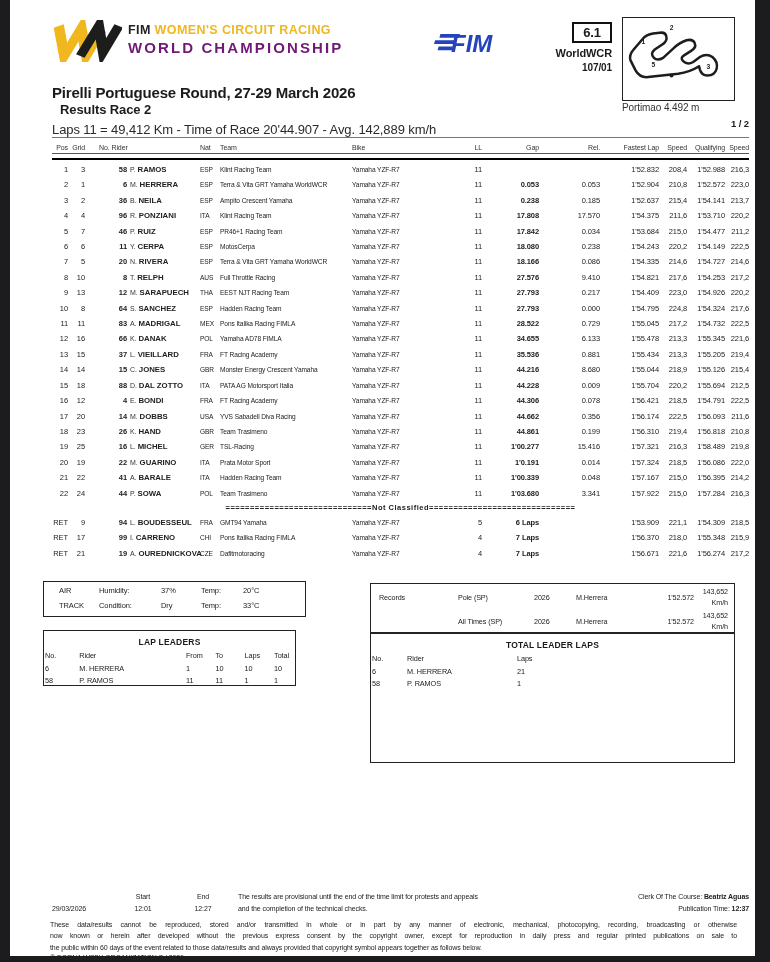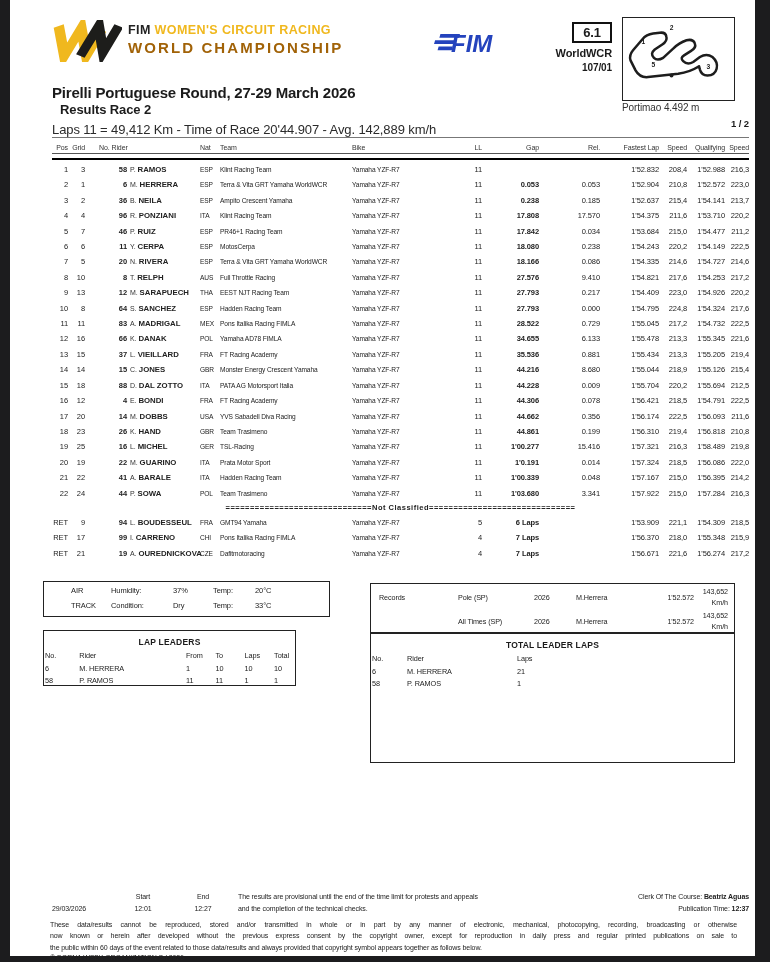--- a/index.html
+++ b/index.html
@@ -14,21 +14,21 @@
     background:#ffffff;color:#1b1b1b;letter-spacing:-0.1px;
   }
   .abs{position:absolute;}
   .b{font-weight:bold;}
 
   
   .wm-logo{left:40px;top:20px;width:72px;height:42px;}
   .champ-text{left:118px;top:24px;line-height:1;}
   .champ-l1{font-size:12.5px;font-weight:bold;letter-spacing:0.4px;color:#222;}
   .champ-l1 .yellow{color:#f0b81e;}
-  .champ-l2{font-size:15px;font-weight:bold;letter-spacing:2.1px;color:#a16207;margin-top:3px;}
+  .champ-l2{font-size:15px;font-weight:bold;letter-spacing:2.1px;color:#701a75;margin-top:3px;}
   .fim-blue{left:418px;top:26px;width:80px;height:34px;}
   .doc-block{right:143px;top:22px;text-align:right;}
   .doc-code{display:inline-block;border:2px solid #111;padding:1px 9px;font-size:13px;font-weight:bold;}
   .doc-class{font-size:11px;font-weight:bold;margin-top:4px;}
   .doc-number{font-size:10px;font-weight:bold;margin-top:3px;}
   .track-box{left:612px;top:17px;width:111px;height:82px;border:1.6px solid #222;background:#fff;}
   .track-caption{left:612px;top:102px;width:111px;font-size:10px;color:#333;}
   .page-number{right:6px;top:118px;font-size:9.5px;font-weight:bold;}
   .event-title{left:42px;top:84px;font-size:15px;font-weight:bold;letter-spacing:-0.2px;}
   .session-title{left:42px;top:102px;font-size:13px;font-weight:bold;margin-left:8px;}
@@ -45,21 +45,21 @@
   .tL{text-align:left;padding-left:3px !important;}
   .sm{font-size:6.6px !important;color:#333;}
   td.no{font-weight:bold;font-size:7.8px;}
   td.gap{font-weight:bold;}
   .init{font-weight:normal;font-size:7px;color:#333;}
   .sur{font-weight:bold;font-size:7.8px;letter-spacing:0;}
   tr.divider td{text-align:center;font-weight:bold;font-size:7.5px;line-height:14px;letter-spacing:0.5px;color:#222;}
 
   
   .box{border:1.7px solid #222;background:#fff;}
-  .weather-box{left:33px;top:581px;width:249px;height:30px;padding:2px 18px;}
+  .weather-box{left:33px;top:581px;width:249px;height:30px;padding:2px 6px;}
   .weather-box table{width:100%;border-collapse:collapse;}
   .weather-box td{font-size:7.5px;line-height:12.5px;color:#222;}
   .records-box{left:360px;top:583px;width:363px;height:46px;padding:1px 0;}
   .records-box table{width:100%;border-collapse:collapse;}
   .records-box td{font-size:7.2px;line-height:11px;color:#222;}
   .leaders-box{left:33px;top:630px;width:251px;height:54px;}
   .tll-box{left:360px;top:633px;width:363px;height:128px;}
   .box-title{text-align:center;font-size:8.5px;font-weight:bold;padding-top:6px;letter-spacing:0.2px;}
   .leaders-box table,.tll-box table{width:100%;border-collapse:collapse;margin-top:3px;}
   .leaders-box td,.leaders-box th,.tll-box td,.tll-box th{font-size:7.3px;line-height:10.5px;font-weight:normal;color:#222;text-align:left;}

